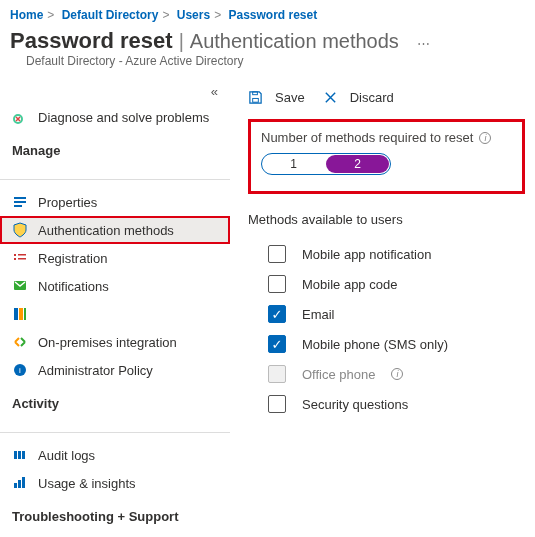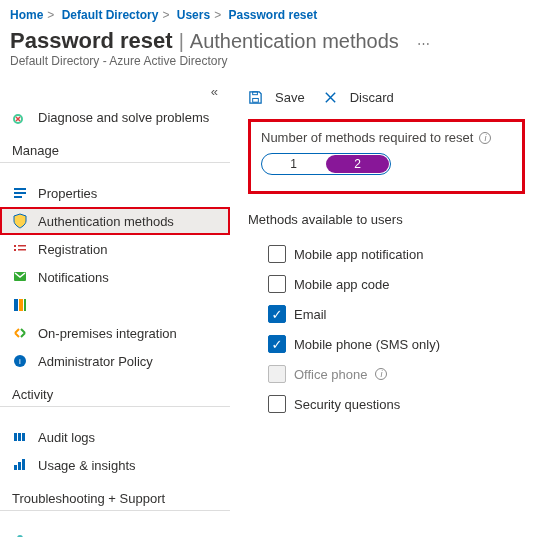--- a/index.html
+++ b/index.html
@@ -5,39 +5,39 @@
 * { box-sizing: border-box; margin: 0; padding: 0; font-family: "Segoe UI", Arial, sans-serif; }
 body { width: 535px; height: 537px; background: #fff; color: #323130; font-size: 13px; }
 .breadcrumb { padding: 8px 10px 4px; font-size: 12px; }
 .breadcrumb a { color: #0067b8; text-decoration: none; cursor: pointer; font-weight: bold; }
 .breadcrumb .sep { color: #888; margin: 0 4px; }
 .title-row { padding: 2px 10px 0; display: flex; align-items: baseline; gap: 6px; }
 .title-row h1 { font-size: 22px; font-weight: 600; }
 .title-row .tbar { font-size: 20px; color: #888; font-weight: 300; }
 .title-row .sub { font-size: 20px; color: #666; font-weight: 400; }
 .title-row .dots { color: #555; margin-left: 12px; cursor: pointer; }
-.subtitle { padding: 0 10px 10px; font-size: 12px; color: #666; }
+.subtitle { padding: 0 26px 10px; font-size: 12px; color: #666; }
 .split { display: flex; }
 .sidebar { width: 230px; padding: 6px 0 0 0; }
 .collapse { text-align: right; padding: 0 12px 4px; color: #555; cursor: pointer; }
 .nav-item { display: flex; align-items: center; gap: 10px; padding: 6px 12px; font-size: 13px; cursor: pointer; }
 .nav-item.selected { background: #edebe9; border: 2px solid #d01; padding: 4px 10px; }
 .nav-icon { width: 16px; height: 16px; display: flex; align-items: center; justify-content: center; }
-.section-h { padding: 12px 12px 4px; font-weight: 400; font-size: 13px; border-bottom: 1px solid #ddd; margin-bottom: 16px; }
+.section-h { padding: 12px 12px 21px; font-weight: 700; font-size: 13px; border-bottom: 1px solid #ddd; margin-bottom: 8px; }
 .main { flex: 1; padding: 6px 10px 0 18px; }
 .toolbar { display: flex; gap: 18px; padding: 6px 0 14px; }
 .tbtn { display: flex; align-items: center; gap: 12px; color: #333; cursor: pointer; font-size: 13px; }
 .tbtn svg, .tbtn .x { width: 15px; height: 15px; }
 .highlight { border: 3px solid #d01; padding: 8px 10px 16px; margin-bottom: 18px; }
 .hl-title { color: #484644; font-size: 13px; display: flex; align-items: center; gap: 6px; margin-bottom: 8px; }
 .pill { display: flex; width: 130px; height: 22px; border: 1.5px solid #0067b8; border-radius: 20px; overflow: hidden; }
 .pill > div { flex: 1; display: flex; align-items: center; justify-content: center; font-size: 12px; cursor: pointer; }
 .pill .on { background: #881798; color: #fff; border-radius: 20px; margin: 1px; }
 .methods-h { font-size: 13px; color: #323130; margin-bottom: 12px; }
-.check-row { display: flex; align-items: center; gap: 8px; padding: 6px 0 6px 20px; font-size: 13px; text-align: center; }
+.check-row { display: flex; align-items: center; gap: 16px; padding: 6px 0 6px 20px; font-size: 13px; text-align: center; }
 .cb { width: 18px; height: 18px; border: 1px solid #555; border-radius: 2px; display: flex; align-items: center; justify-content: center; cursor: pointer; }
 .cb.checked { background: #0067b8; border-color: #0067b8; color: #fff; }
 .cb.disabled { background: #f0f0f0; border-color: #bbb; cursor: default; }
 .info-i { width: 12px; height: 12px; border: 1px solid #888; border-radius: 50%; display: inline-flex; align-items: center; justify-content: center; font-size: 9px; color: #888; font-style: italic; }
 </style>
 </head>
 <body>
 
 <div class="breadcrumb">
   <a>Home</a><span class="sep">&gt;</span>

